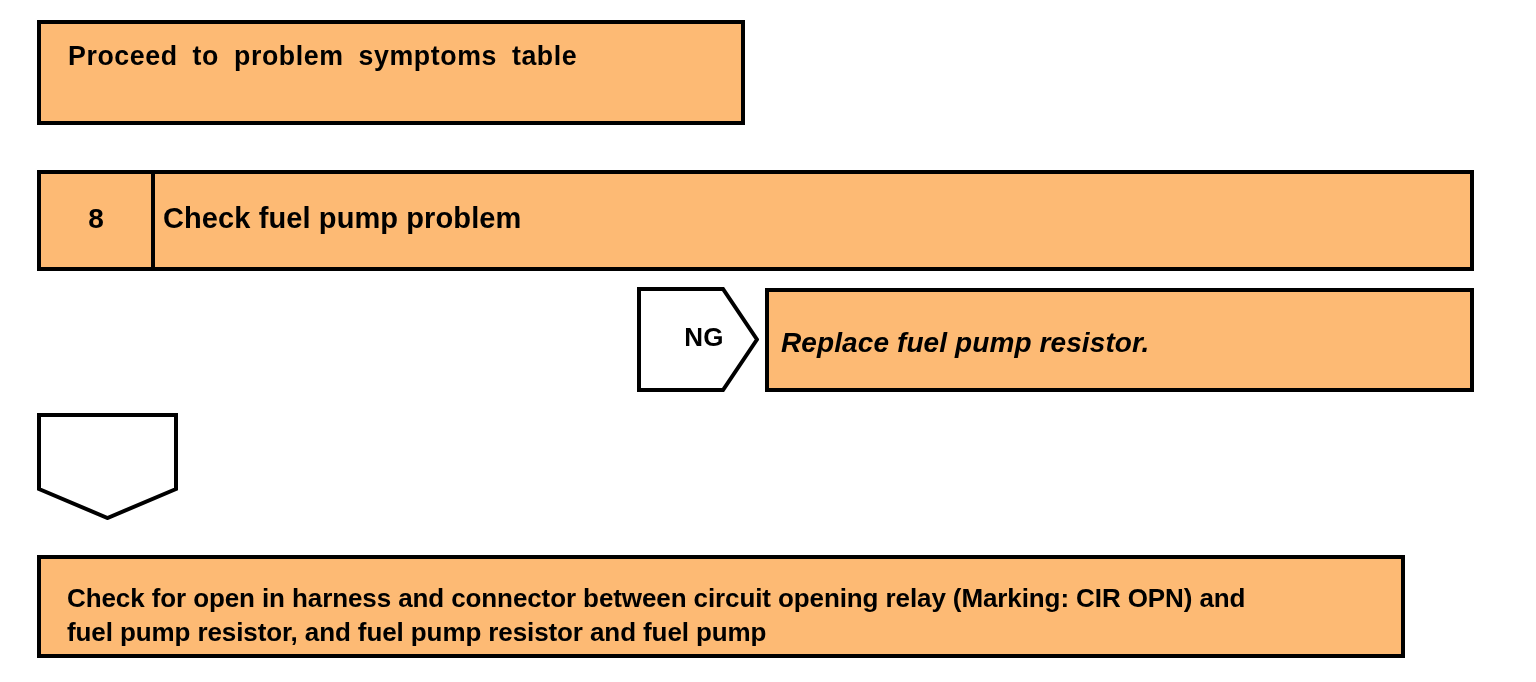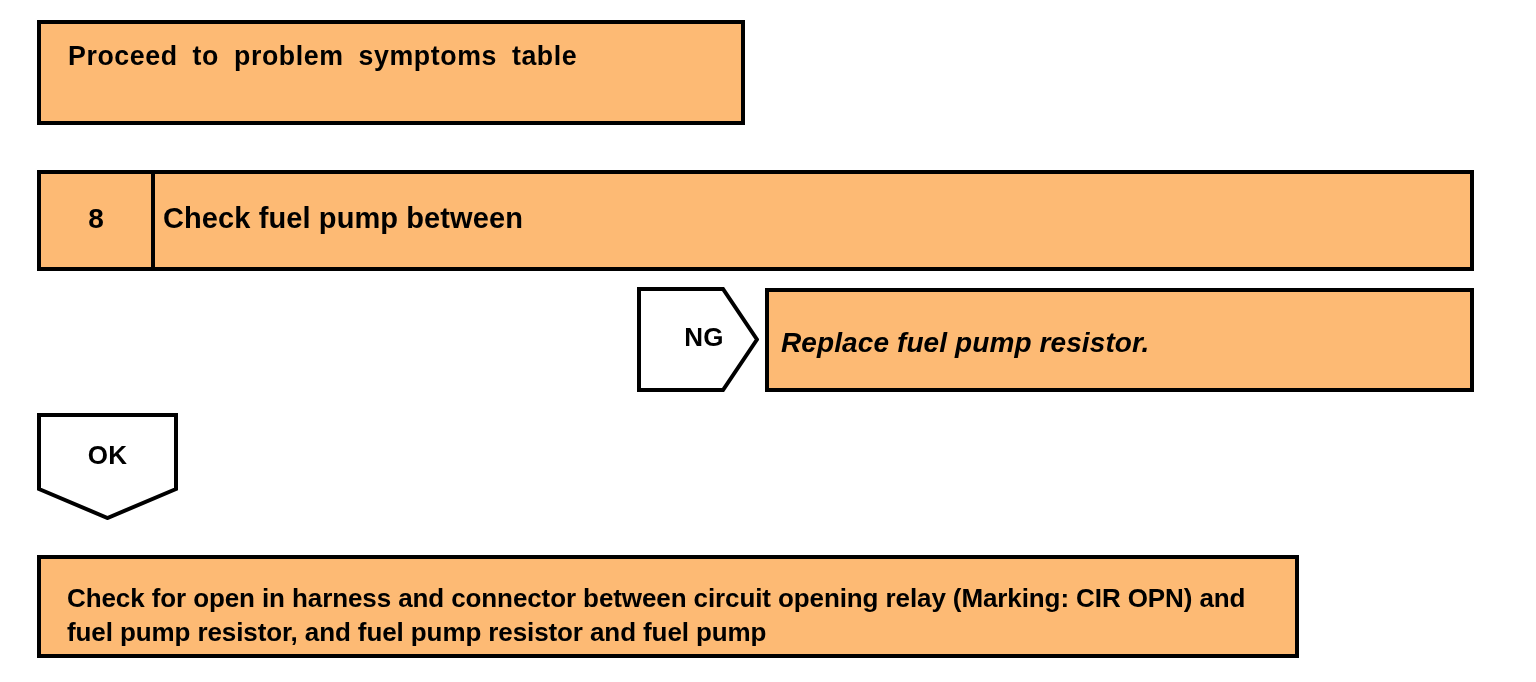--- a/index.html
+++ b/index.html
@@ -155,21 +155,21 @@
     text-align: center;
     font-size: 26px;
     font-weight: bold;
     letter-spacing: 0.3px;
   }
 
   
   #node-final {
     left: 37px;
     top: 555px;
-    width: 1262px;
+    width: 1368px;
     height: 103px;
   }
   #node-final .box-text {
     left: 26px;
     top: 22px;
     font-size: 26px;
     line-height: 34px;
     letter-spacing: -0.1px;
     white-space: pre-line;
   }
@@ -179,39 +179,38 @@
 
 <div class="canvas">
 
   <div class="box" id="node-proceed">
     <div class="box-text">Proceed to problem symptoms table</div>
   </div>
 
   <div class="box" id="node-step">
     <div class="step-number">8</div>
     <div class="divider"></div>
-    <div class="step-label">Check fuel pump between</div>
+    <div class="step-label">Check fuel pump problem</div>
   </div>
 
   <div id="branch-ng">
     <svg width="122" height="105" viewBox="0 0 122 105">
       <polygon points="2,2 86,2 120,52.5 86,103 2,103" fill="#ffffff" stroke="#000000" stroke-width="4" stroke-linejoin="miter"></polygon>
     </svg>
     <div class="branch-label">NG</div>
   </div>
 
   <div class="box" id="node-replace">
     <div class="box-text">Replace fuel pump resistor.</div>
   </div>
 
   <div id="branch-ok">
     <svg width="141" height="107" viewBox="0 0 141 107">
       <polygon points="2,2 139,2 139,76 70.5,105 2,76" fill="#ffffff" stroke="#000000" stroke-width="4" stroke-linejoin="miter"></polygon>
     </svg>
-    <div class="branch-label">OK</div>
   </div>
 
   <div class="box" id="node-final">
     <div class="box-text">Check for open in harness and connector between circuit opening relay (Marking: CIR OPN) and
 fuel pump resistor, and fuel pump resistor and fuel pump</div>
   </div>
 
 </div>
 
 </body></html>

